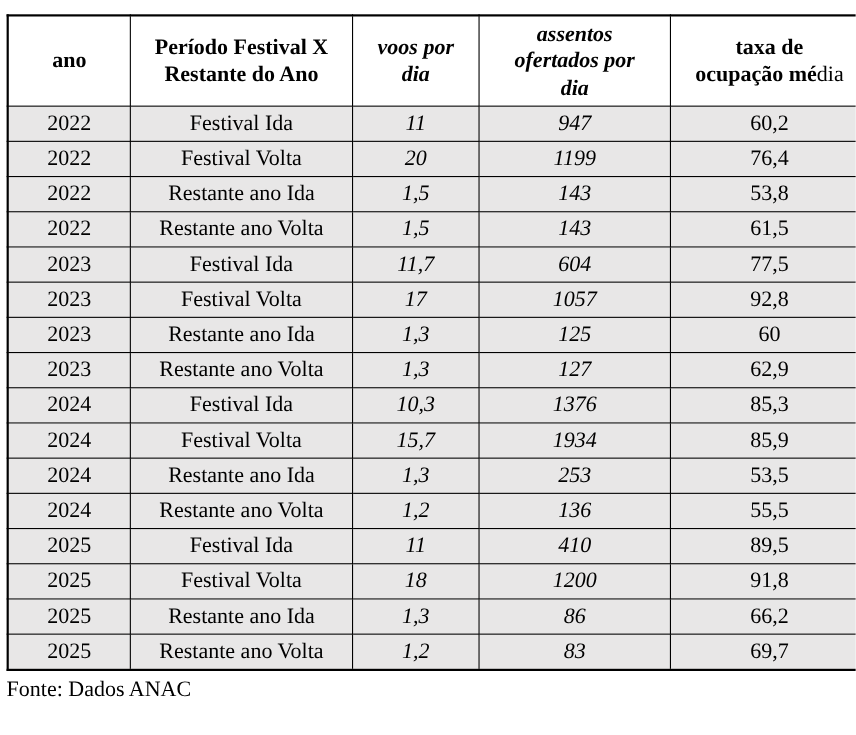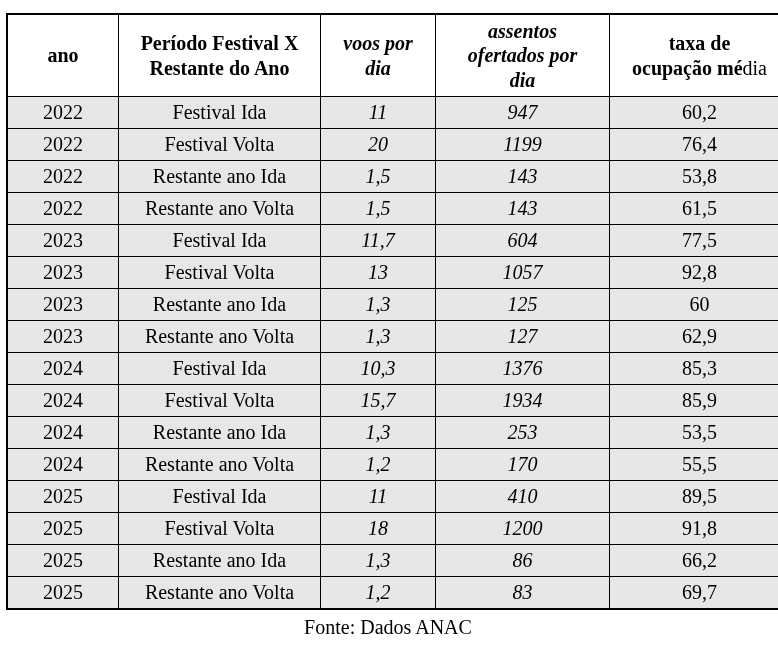--- a/index.html
+++ b/index.html
@@ -50,21 +50,20 @@
   .data-table th:nth-child(3), .data-table td:nth-child(3) { width: 110px; font-style: italic; }
   .data-table th:nth-child(4), .data-table td:nth-child(4) { width: 169px; font-style: italic; }
   .data-table th:nth-child(5), .data-table td:nth-child(5) { width: 175px; }
 
   .normal-weight { font-weight: normal; }
 
   .source-caption {
     width: 764px;
     margin-left: 6px;
     margin-top: 5px;
-    text-align: center;
     font-size: 20px;
     line-height: 1.2;
   }
 </style>
 </head>
 <body>
 
 <div class="page">
 
   <table class="data-table">
@@ -109,21 +108,21 @@
         <tr>
           <td>2023</td>
           <td>Festival Ida</td>
           <td>11,7</td>
           <td>604</td>
           <td>77,5</td>
         </tr>
         <tr>
           <td>2023</td>
           <td>Festival Volta</td>
-          <td>13</td>
+          <td>17</td>
           <td>1057</td>
           <td>92,8</td>
         </tr>
         <tr>
           <td>2023</td>
           <td>Restante ano Ida</td>
           <td>1,3</td>
           <td>125</td>
           <td>60</td>
         </tr>
@@ -152,21 +151,21 @@
           <td>2024</td>
           <td>Restante ano Ida</td>
           <td>1,3</td>
           <td>253</td>
           <td>53,5</td>
         </tr>
         <tr>
           <td>2024</td>
           <td>Restante ano Volta</td>
           <td>1,2</td>
-          <td>170</td>
+          <td>136</td>
           <td>55,5</td>
         </tr>
         <tr>
           <td>2025</td>
           <td>Festival Ida</td>
           <td>11</td>
           <td>410</td>
           <td>89,5</td>
         </tr>
         <tr>

